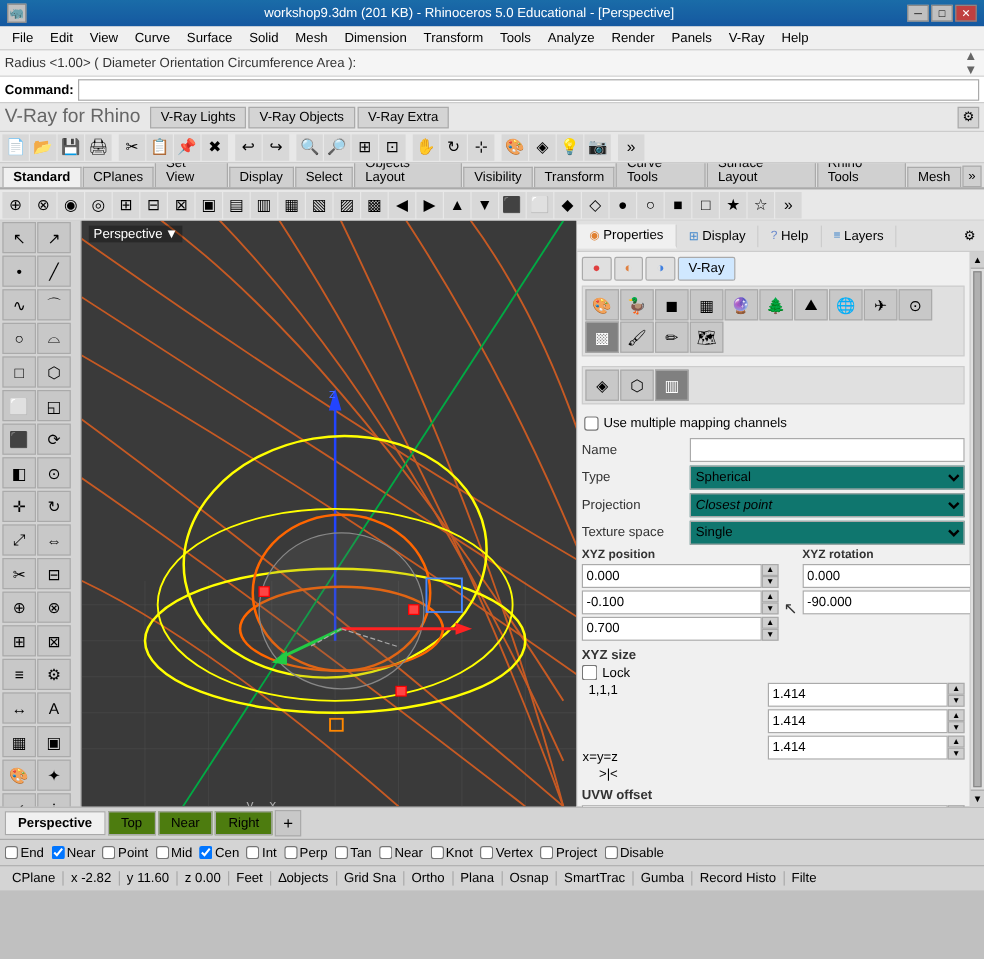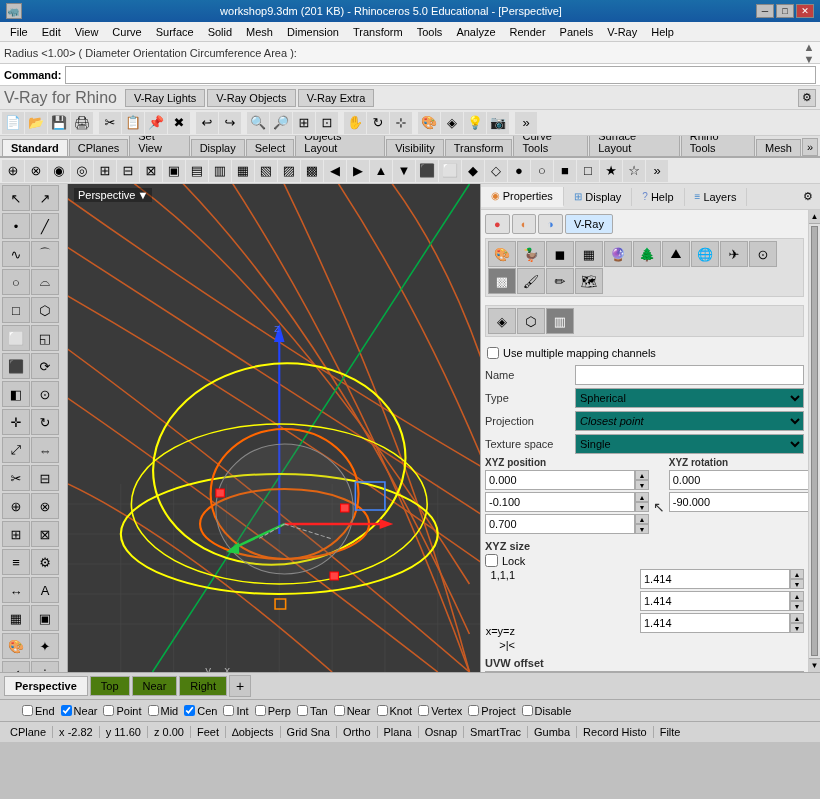--- a/index.html
+++ b/index.html
@@ -110,21 +110,21 @@
     .uvw-spinners { display: flex; flex-direction: column; width: 14px; }
     .uvw-spin { height: 10px; background: #d0d0d0; border: 1px solid #aaa; display: flex; align-items: center; justify-content: center; cursor: pointer; font-size: 7px; }
 
     
     #viewport-tabs { background: #d4d4d4; height: 28px; display: flex; align-items: center; padding: 0 4px; border-top: 1px solid #aaa; border-bottom: 1px solid #aaa; }
     .vp-tab { padding: 3px 10px; background: #4d7c0f; border: 1px solid #aaa; cursor: pointer; font-size: 11px; margin-right: 2px; }
     .vp-tab.active { background: #f0f0f0; font-weight: bold; }
     .vp-add { width: 22px; height: 22px; background: #c8c8c8; border: 1px solid #aaa; display: flex; align-items: center; justify-content: center; cursor: pointer; font-size: 14px; }
 
     
-    #statusbar { background: #d4d4d4; height: 22px; display: flex; align-items: center; padding: 0 22px; border-bottom: 1px solid #aaa; font-size: 11px; gap: 6px; overflow: hidden; }
+    #statusbar { background: #d4d4d4; height: 22px; display: flex; align-items: center; padding: 0 4px; border-bottom: 1px solid #aaa; font-size: 11px; gap: 6px; overflow: hidden; }
     .status-check { display: flex; align-items: center; gap: 2px; }
     .status-check input[type=checkbox] { width: 11px; height: 11px; }
 
     
     #bottom-bar { background: #d4d4d4; height: 20px; display: flex; align-items: center; padding: 0 4px; font-size: 11px; overflow: hidden; }
     .bottom-seg { padding: 0 6px; border-right: 1px solid #aaa; white-space: nowrap; }
     .bottom-seg:last-child { border-right: none; }
 
     
     #scene-svg { width: 100%; height: 100%; }

